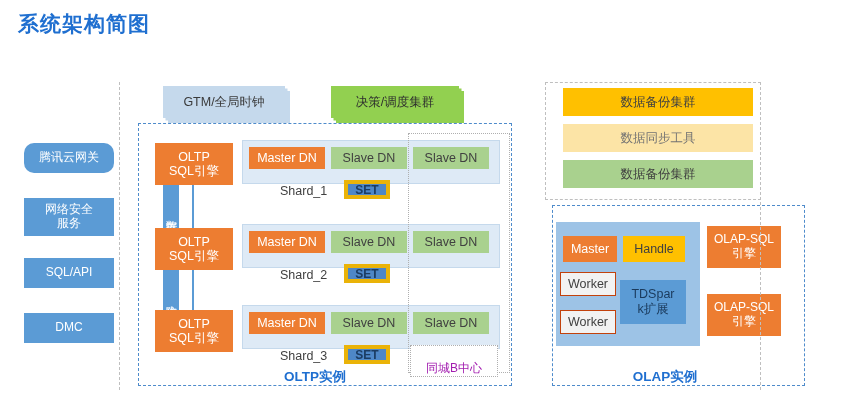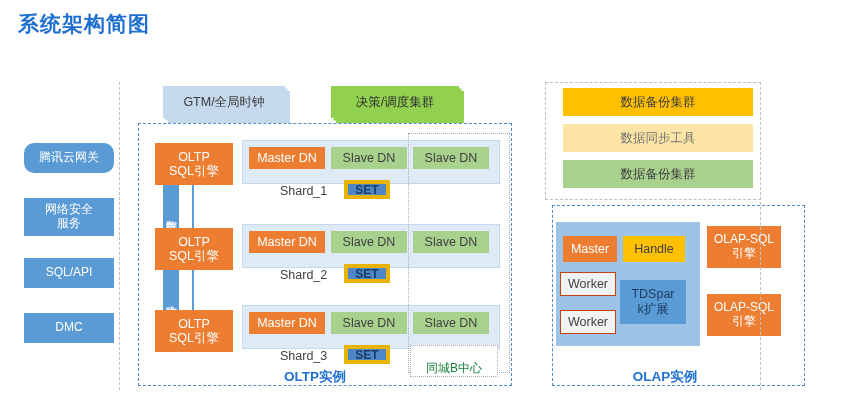--- a/index.html
+++ b/index.html
@@ -68,21 +68,21 @@
   .set-badge{
     background:#4E87C7;color:#1b3c63;font-size:12px;font-weight:bold;
     display:flex;align-items:center;justify-content:center;
     border:4px solid #eab308;
   }
   .region-label{
     font-size:13.5px;font-weight:bold;color:#1F6FD0;
     display:flex;align-items:center;justify-content:center;
   }
   .bcenter{
-    font-size:12px;color:#15803d;
+    font-size:12px;color:#a21caf;
     display:flex;align-items:center;justify-content:center;
     padding-top:14px;
   }
   .vline{background:#5B9BD5;}
 </style>
 </head>
 <body>
 
 <div class="abs" id="page-title">系统架构简图</div>
 

